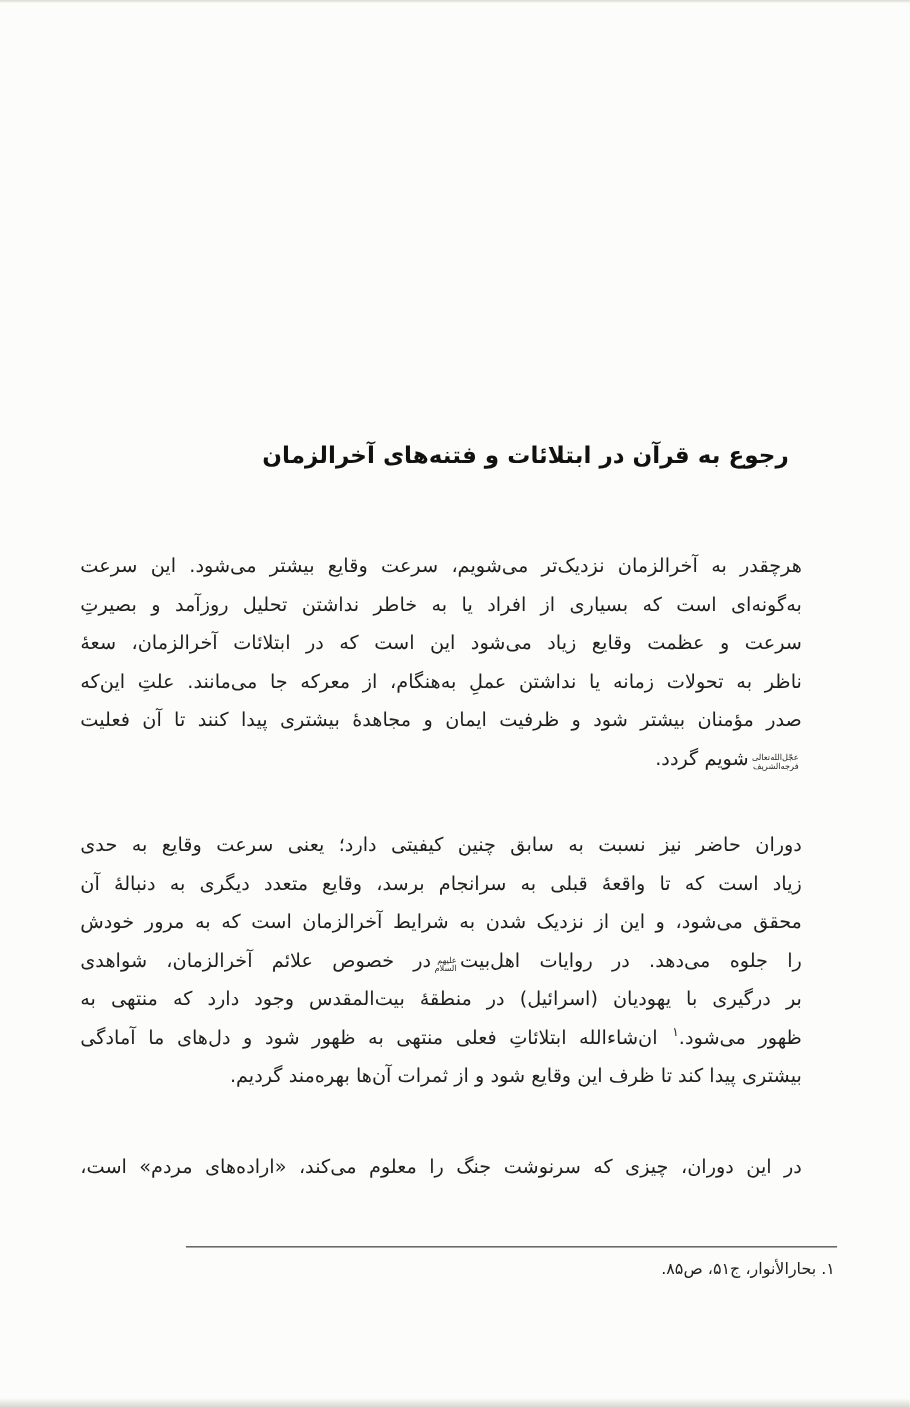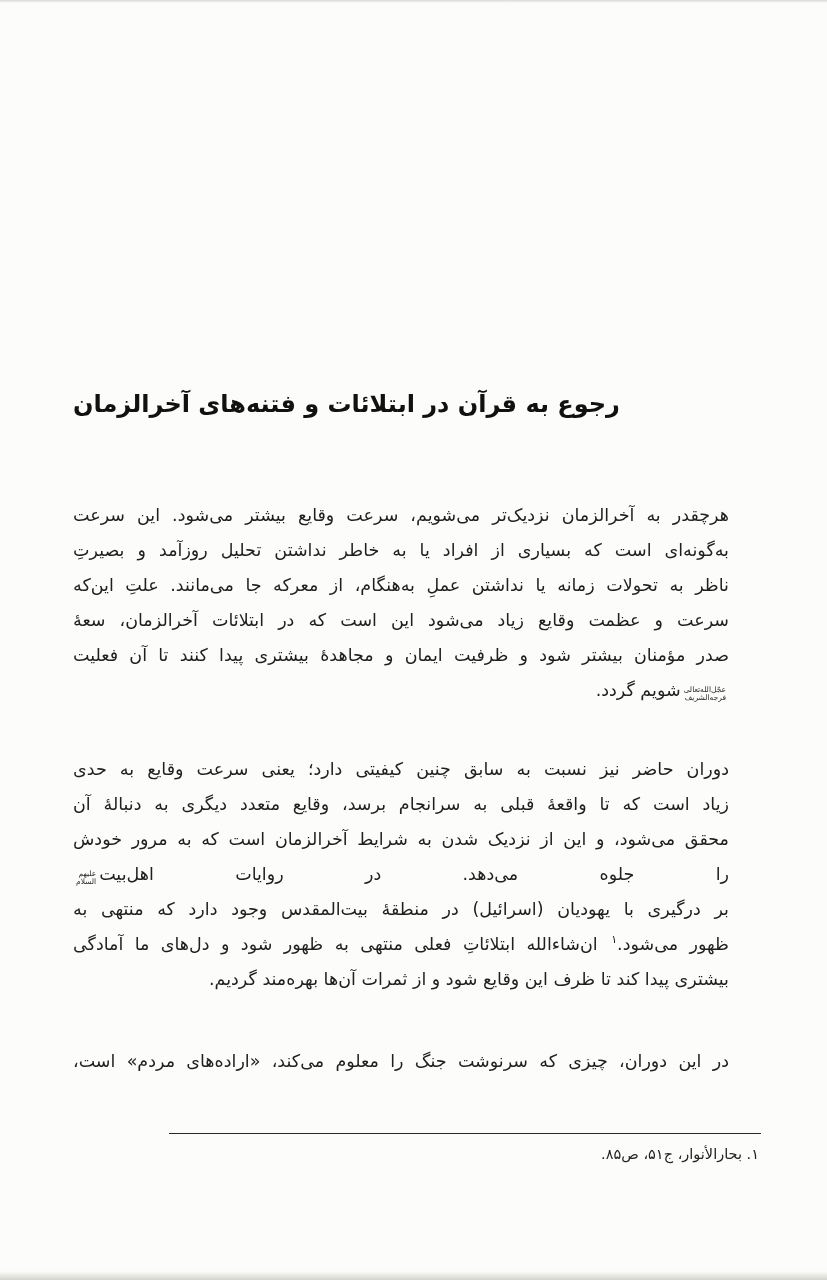--- a/index.html
+++ b/index.html
@@ -20,23 +20,23 @@
     position: absolute; top: 0; left: 0; right: 0; height: 3px;
     background: linear-gradient(to bottom, #d9d9d4, rgba(252,252,250,0));
   }
   .scan-edge-bottom {
     position: absolute; bottom: 0; left: 0; right: 0; height: 9px;
     background: linear-gradient(to top, #d4d4cf, rgba(252,252,250,0));
   }
   .page-title {
     position: absolute;
     top: 390px; right: 98px; width: 656px;
-    text-align: left;
-    font-size: 24px; font-weight: bold; color: #111;
-    margin: 0;
+    text-align: right;
+    font-size: 21px; font-weight: bold; color: #111;
+    margin: 12px;
   }
   .column {
     position: absolute;
     right: 98px; width: 656px;
     font-size: 17.5px;
     color: #1f1f1f;
   }
   .para { position: absolute; right: 0; width: 656px; }
   .p1 { top: 0; }
   .line {
@@ -88,34 +88,34 @@
 <div class="page">
   <div class="scan-edge-top"></div>
 
   <h1 class="page-title">رجوع به قرآن در ابتلائات و فتنه‌های آخرالزمان</h1>
 
   <div class="column">
 
     <div class="para p1" style="top:498px">
       <div class="line">هرچقدر به آخرالزمان نزدیک‌تر می‌شویم، سرعت وقایع بیشتر می‌شود. این سرعت</div>
       <div class="line">به‌گونه‌ای است که بسیاری از افراد یا به خاطر نداشتن تحلیل روزآمد و بصیرتِ</div>
+      <div class="line">سرعت و عظمت وقایع زیاد می‌شود این است که در ابتلائات آخرالزمان، سعهٔ</div>
       <div class="line">ناظر به تحولات زمانه یا نداشتن عملِ به‌هنگام، از معرکه جا می‌مانند. علتِ این‌که</div>
-      <div class="line">سرعت و عظمت وقایع زیاد می‌شود این است که در ابتلائات آخرالزمان، سعهٔ</div>
       <div class="line">صدر مؤمنان بیشتر شود و ظرفیت ایمان و مجاهدهٔ بیشتری پیدا کنند تا آن فعلیت</div>
       <div class="line last">
         <span class="honorific"><span>عجّل‌الله‌تعالی</span><span>فرجه‌الشریف</span></span><span>شویم گردد.</span>
       </div>
     </div>
 
     <div class="para p2" style="top:752px">
       <div class="line">دوران حاضر نیز نسبت به سابق چنین کیفیتی دارد؛ یعنی سرعت وقایع به حدی</div>
       <div class="line">زیاد است که تا واقعهٔ قبلی به سرانجام برسد، وقایع متعدد دیگری به دنبالهٔ آن</div>
       <div class="line">محقق می‌شود، و این از نزدیک شدن به شرایط آخرالزمان است که به مرور خودش</div>
       <div class="line">
-        <span>را جلوه می‌دهد. در روایات اهل‌بیت</span><span class="honorific"><span>علیهم</span><span>السلام</span></span>
+        <span>را جلوه می‌دهد. در روایات اهل‌بیت</span><span class="honorific"><span>علیهم</span><span>السلام</span></span><span>در خصوص علائم آخرالزمان، شواهدی</span>
       </div>
       <div class="line">بر درگیری با یهودیان (اسرائیل) در منطقهٔ بیت‌المقدس وجود دارد که منتهی به</div>
       <div class="line">
         <span>ظهور می‌شود.</span><span class="fn-marker">۱</span> <span>ان‌شاءالله ابتلائاتِ فعلی منتهی به ظهور شود و دل‌های ما آمادگی</span>
       </div>
       <div class="line last">بیشتری پیدا کند تا ظرف این وقایع شود و از ثمرات آن‌ها بهره‌مند گردیم.</div>
     </div>
 
     <div class="para p3" style="top:1044px">
       <div class="line">در این دوران، چیزی که سرنوشت جنگ را معلوم می‌کند، «اراده‌های مردم» است،</div>

